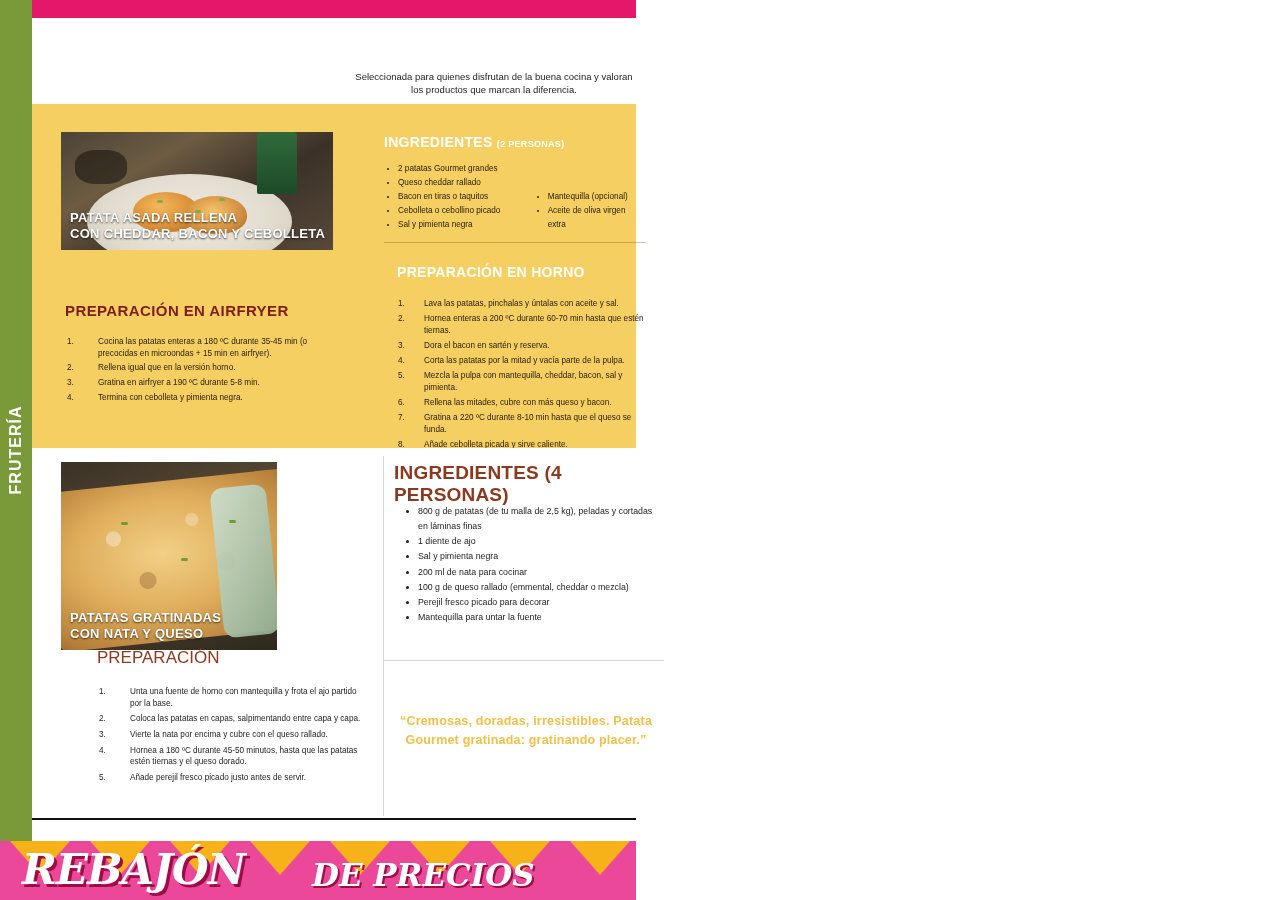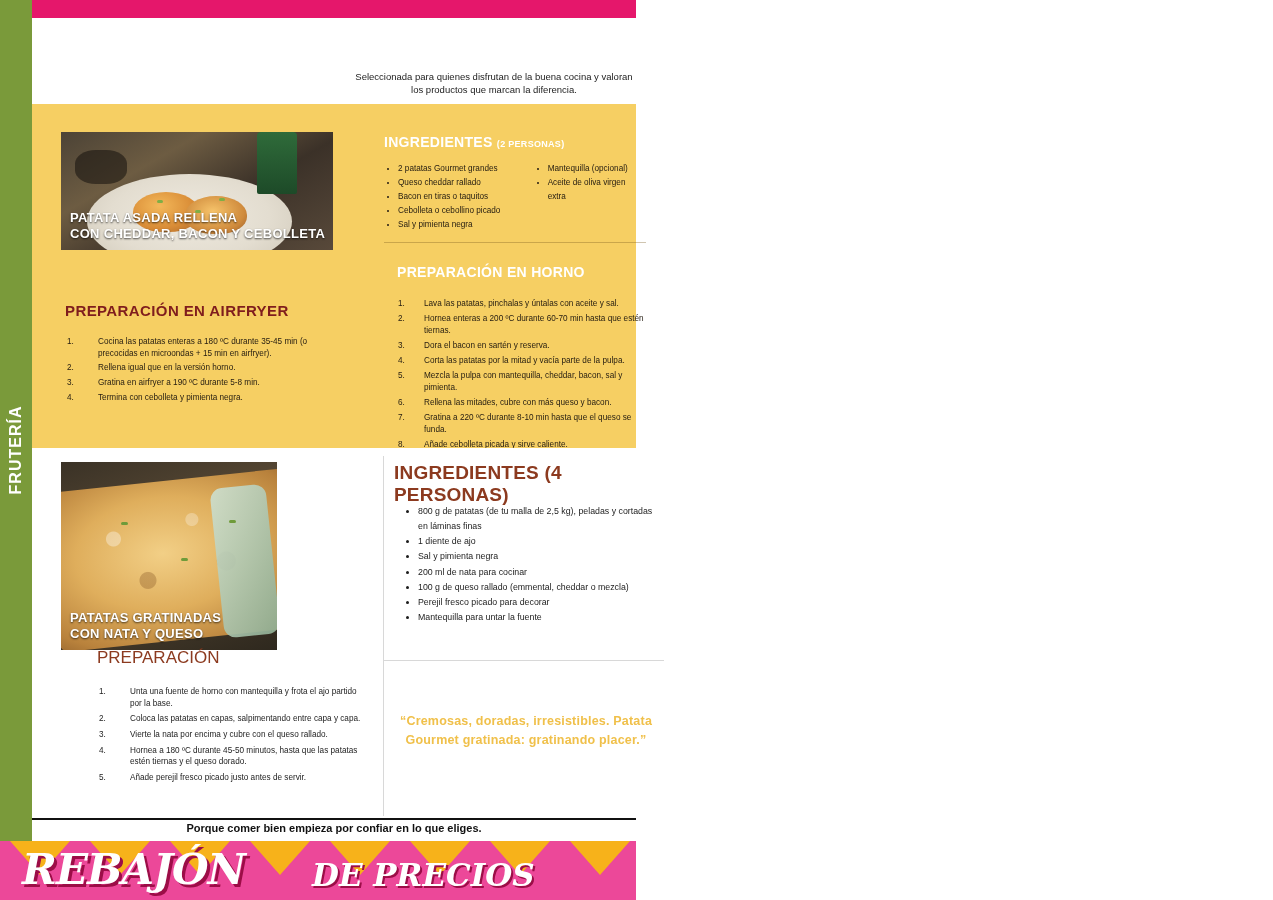--- a/index.html
+++ b/index.html
@@ -204,20 +204,21 @@
     font-size: 14px;
     letter-spacing: .3px;
   }
   .h-ingr1 .small { font-size: 9px; }
   .ingr1-wrap {
     position: absolute;
     left: 34px; top: 58px;
     width: 252px;
     display: flex;
     gap: 22px;
+    align-items: flex-end;
   }
   .ingr1-wrap ul {
     margin: 0; padding: 0 0 0 14px;
     list-style: disc;
     color: #231b10;
     font-size: 8.2px;
     line-height: 1.72;
   }
   .ingr1-wrap ul.c1 { width: 140px; }
   .ingr1-wrap ul.c2 { width: 112px; }
@@ -529,21 +530,20 @@
         <li><span class="n">3.</span><span>Vierte la nata por encima y cubre con el queso rallado.</span></li>
         <li><span class="n">4.</span><span>Hornea a 180 ºC durante 45-50 minutos, hasta que las patatas estén tiernas y el queso dorado.</span></li>
         <li><span class="n">5.</span><span>Añade perejil fresco picado justo antes de servir.</span></li>
       </ol>
 
       <div class="quote">“Cremosas, doradas, irresistibles. Patata Gourmet gratinada: gratinando placer.”</div>
     </div>
   </div>
 
   <div class="footer-rule"></div>
-  <div class="footer-text">Porque comer bien empieza por confiar en lo que eliges.</div>
 
   <div class="promo">
     <div class="zig" style="left:10px;"></div>
     <div class="zig" style="left:90px;"></div>
     <div class="zig" style="left:170px;"></div>
     <div class="zig" style="left:250px;"></div>
     <div class="zig" style="left:330px;"></div>
     <div class="zig" style="left:410px;"></div>
     <div class="zig" style="left:490px;"></div>
     <div class="zig" style="left:570px;"></div>

